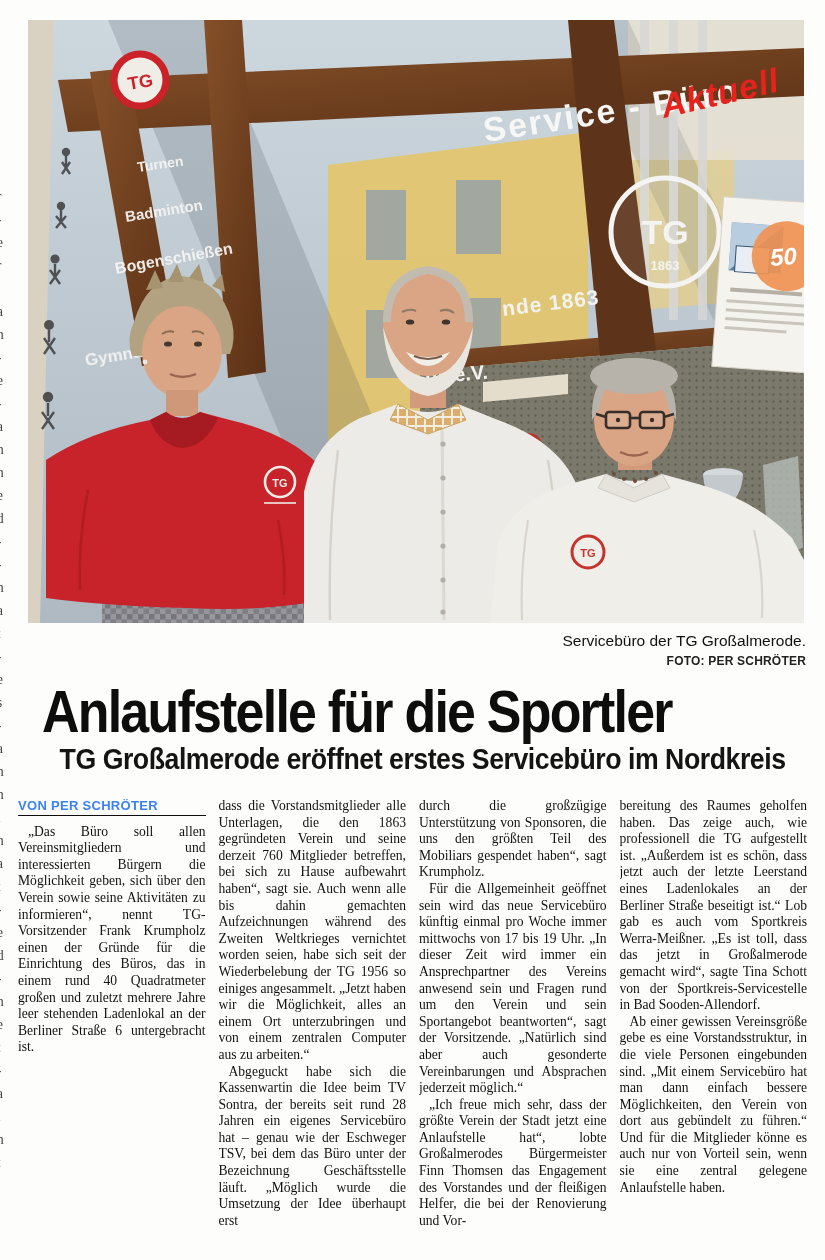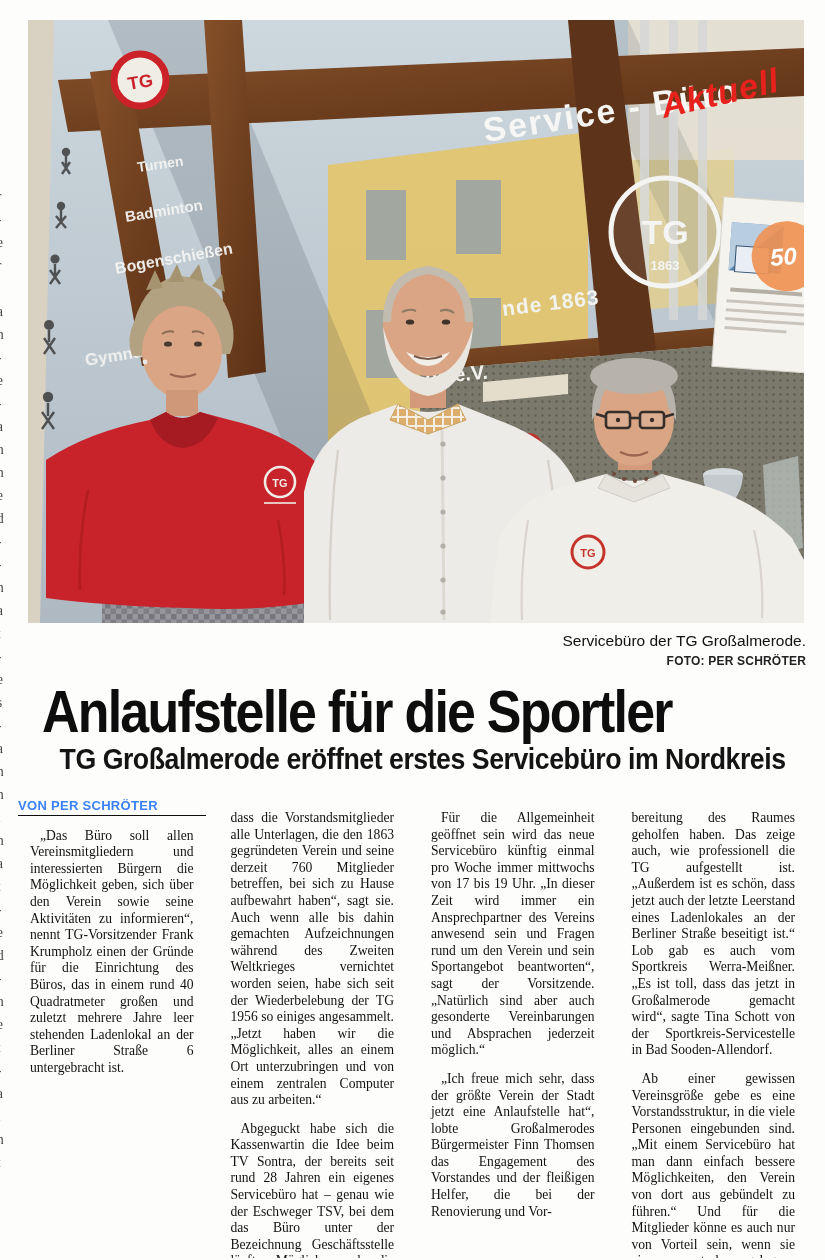--- a/index.html
+++ b/index.html
@@ -30,21 +30,21 @@
       line-height:62px;color:#0d0d0d;}
   .subheadline{position:absolute;left:28px;top:742px;width:778px;text-align:right;white-space:nowrap;}
   .subheadline span{display:inline-block;transform:scaleX(.92);transform-origin:50% 50%;
       font-family:"Liberation Sans",sans-serif;font-weight:bold;font-size:29px;letter-spacing:-.5px;
       line-height:34px;color:#141414;}
 
   
   .body-grid{position:absolute;left:18px;top:798px;width:789px;height:460px;overflow:hidden;
              display:grid;grid-template-columns:repeat(4,1fr);column-gap:13px;}
   .col{font-size:13.6px;line-height:16.6px;text-align:justify;hyphens:auto;-webkit-hyphens:auto;overflow:hidden;}
-  .col p{margin:12px;}
+  .col p{margin:0;}
   .col p.indent{text-indent:10px;}
   .byline{font-family:"Liberation Sans",sans-serif;font-weight:bold;font-size:13px;
           letter-spacing:.3px;color:#3b82f6;border-bottom:1.6px solid #0d0d0d;
           margin-bottom:8px;}
   .lead-in{font-family:"Liberation Sans",sans-serif;font-weight:bold;font-size:13.2px;}
 </style>
 </head>
 <body>
 
 <div id="page">
@@ -316,20 +316,21 @@
   <div class="body-grid">
     <div class="col">
       <div class="byline">VON PER SCHRÖTER</div>
       <p class="indent">„Das Büro soll allen Vereinsmitgliedern und interessierten Bürgern die Möglichkeit geben, sich über den Verein sowie seine Aktivitäten zu informieren“, nennt TG-Vorsitzender Frank Krumpholz einen der Gründe für die Einrichtung des Büros, das in einem rund 40 Quadratmeter großen und zuletzt mehrere Jahre leer stehenden Ladenlokal an der Berliner Straße 6 untergebracht ist.</p>
     </div>
     <div class="col">
       <p>dass die Vorstandsmitglieder alle Unterlagen, die den 1863 gegründeten Verein und seine derzeit 760 Mitglieder betreffen, bei sich zu Hause aufbewahrt haben“, sagt sie. Auch wenn alle bis dahin gemachten Aufzeichnungen während des Zweiten Weltkrieges vernichtet worden seien, habe sich seit der Wiederbelebung der TG 1956 so einiges angesammelt. „Jetzt haben wir die Möglichkeit, alles an einem Ort unterzubringen und von einem zentralen Computer aus zu arbeiten.“</p>
       <p class="indent">Abgeguckt habe sich die Kassenwartin die Idee beim TV Sontra, der bereits seit rund 28 Jahren ein eigenes Servicebüro hat – genau wie der Eschweger TSV, bei dem das Büro unter der Bezeichnung Geschäftsstelle läuft. „Möglich wurde die Umsetzung der Idee überhaupt erst</p>
     </div>
     <div class="col">
+      <p>durch die großzügige Unterstützung von Sponsoren, die uns den größten Teil des Mobiliars gespendet haben“, sagt Krumpholz.</p>
       <p class="indent">Für die Allgemeinheit geöffnet sein wird das neue Servicebüro künftig einmal pro Woche immer mittwochs von 17 bis 19 Uhr. „In dieser Zeit wird immer ein Ansprechpartner des Vereins anwesend sein und Fragen rund um den Verein und sein Sportangebot beantworten“, sagt der Vorsitzende. „Natürlich sind aber auch gesonderte Vereinbarungen und Absprachen jederzeit möglich.“</p>
       <p class="indent">„Ich freue mich sehr, dass der größte Verein der Stadt jetzt eine Anlaufstelle hat“, lobte Großalmerodes Bürgermeister Finn Thomsen das Engagement des Vorstandes und der fleißigen Helfer, die bei der Renovierung und Vor-</p>
     </div>
     <div class="col">
       <p>bereitung des Raumes geholfen haben. Das zeige auch, wie professionell die TG aufgestellt ist. „Außerdem ist es schön, dass jetzt auch der letzte Leerstand eines Ladenlokales an der Berliner Straße beseitigt ist.“ Lob gab es auch vom Sportkreis Werra-Meißner. „Es ist toll, dass das jetzt in Großalmerode gemacht wird“, sagte Tina Schott von der Sportkreis-Servicestelle in Bad Sooden-Allendorf.</p>
       <p class="indent">Ab einer gewissen Vereinsgröße gebe es eine Vorstandsstruktur, in die viele Personen eingebunden sind. „Mit einem Servicebüro hat man dann einfach bessere Möglichkeiten, den Verein von dort aus gebündelt zu führen.“ Und für die Mitglieder könne es auch nur von Vorteil sein, wenn sie eine zentral gelegene Anlaufstelle haben.</p>
     </div>
   </div>
 
 </div>

